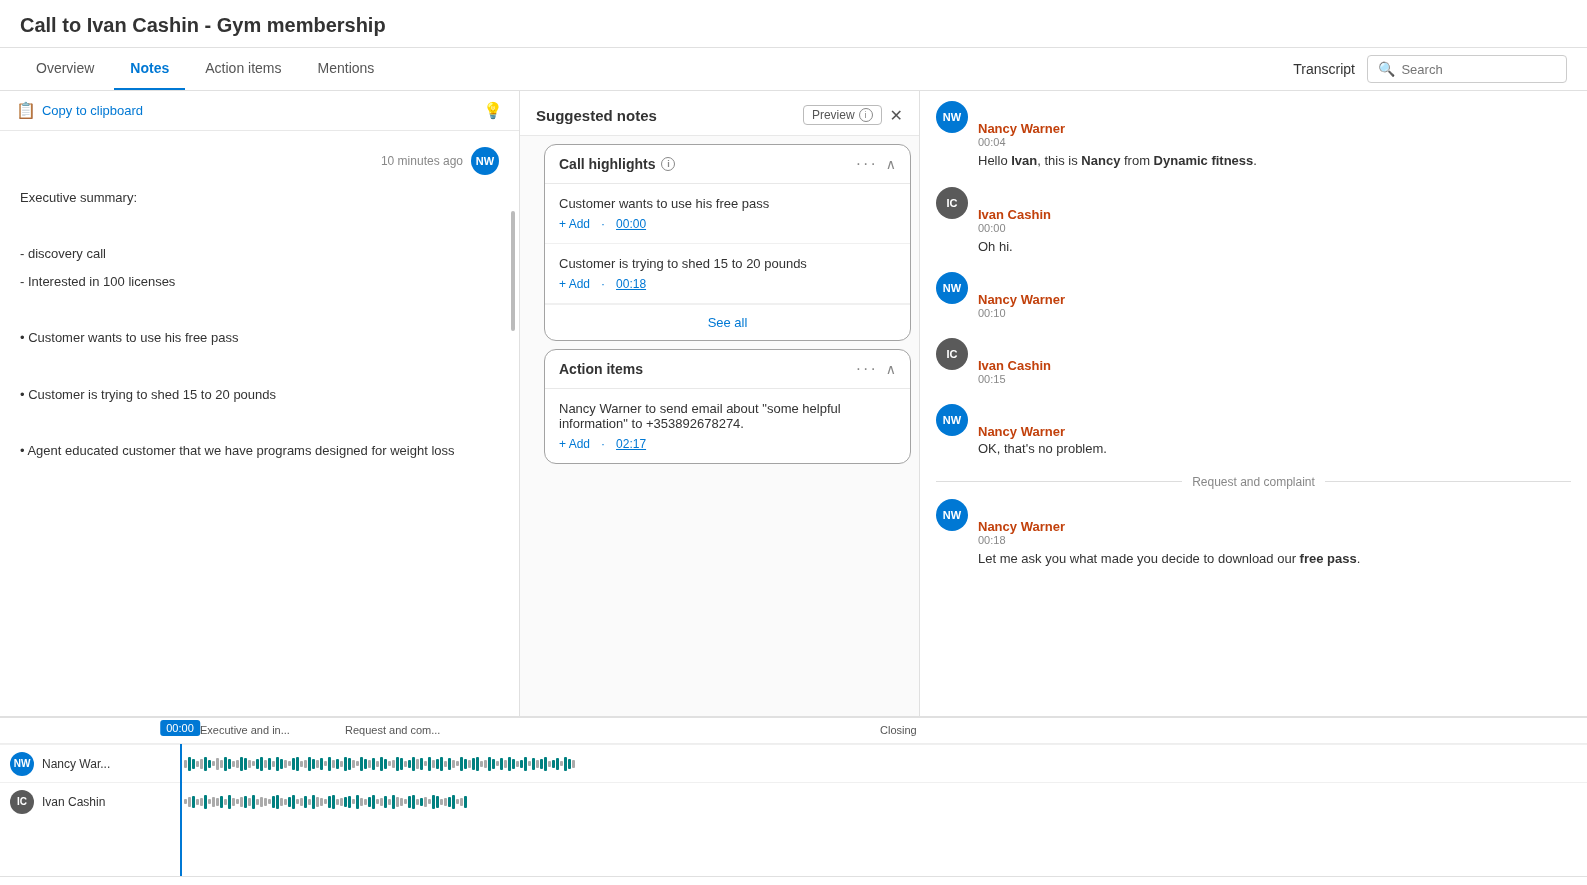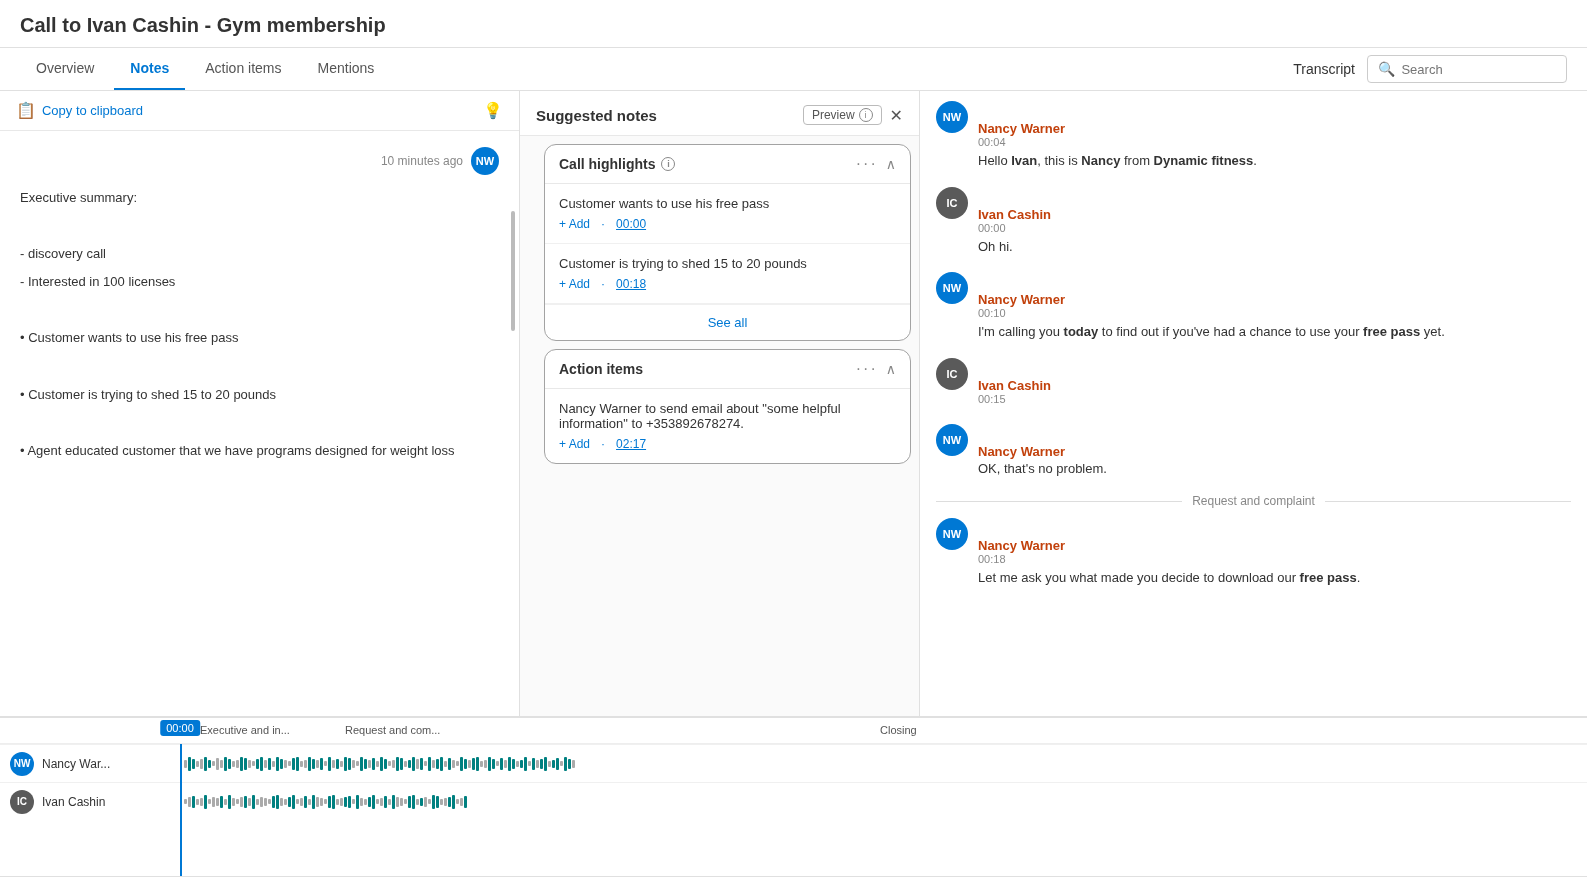--- a/index.html
+++ b/index.html
@@ -485,21 +485,20 @@
           <div class="entry-time">00:00</div>
           <div class="entry-text">Oh hi.</div>
         </div>
       </div>
 
       <div class="transcript-entry">
         <div class="avatar-nw2">NW</div>
         <div class="entry-body">
           <div class="entry-name">Nancy Warner</div>
           <div class="entry-time">00:10</div>
-          <div class="entry-text">I'm calling you <b>today</b> to find out if you've had a chance to use your <b>free pass</b> yet.</div>
         </div>
       </div>
 
       <div class="transcript-entry">
         <div class="avatar-ic">IC</div>
         <div class="entry-body">
           <div class="entry-name">Ivan Cashin</div>
           <div class="entry-time">00:15</div>
         </div>
       </div>

